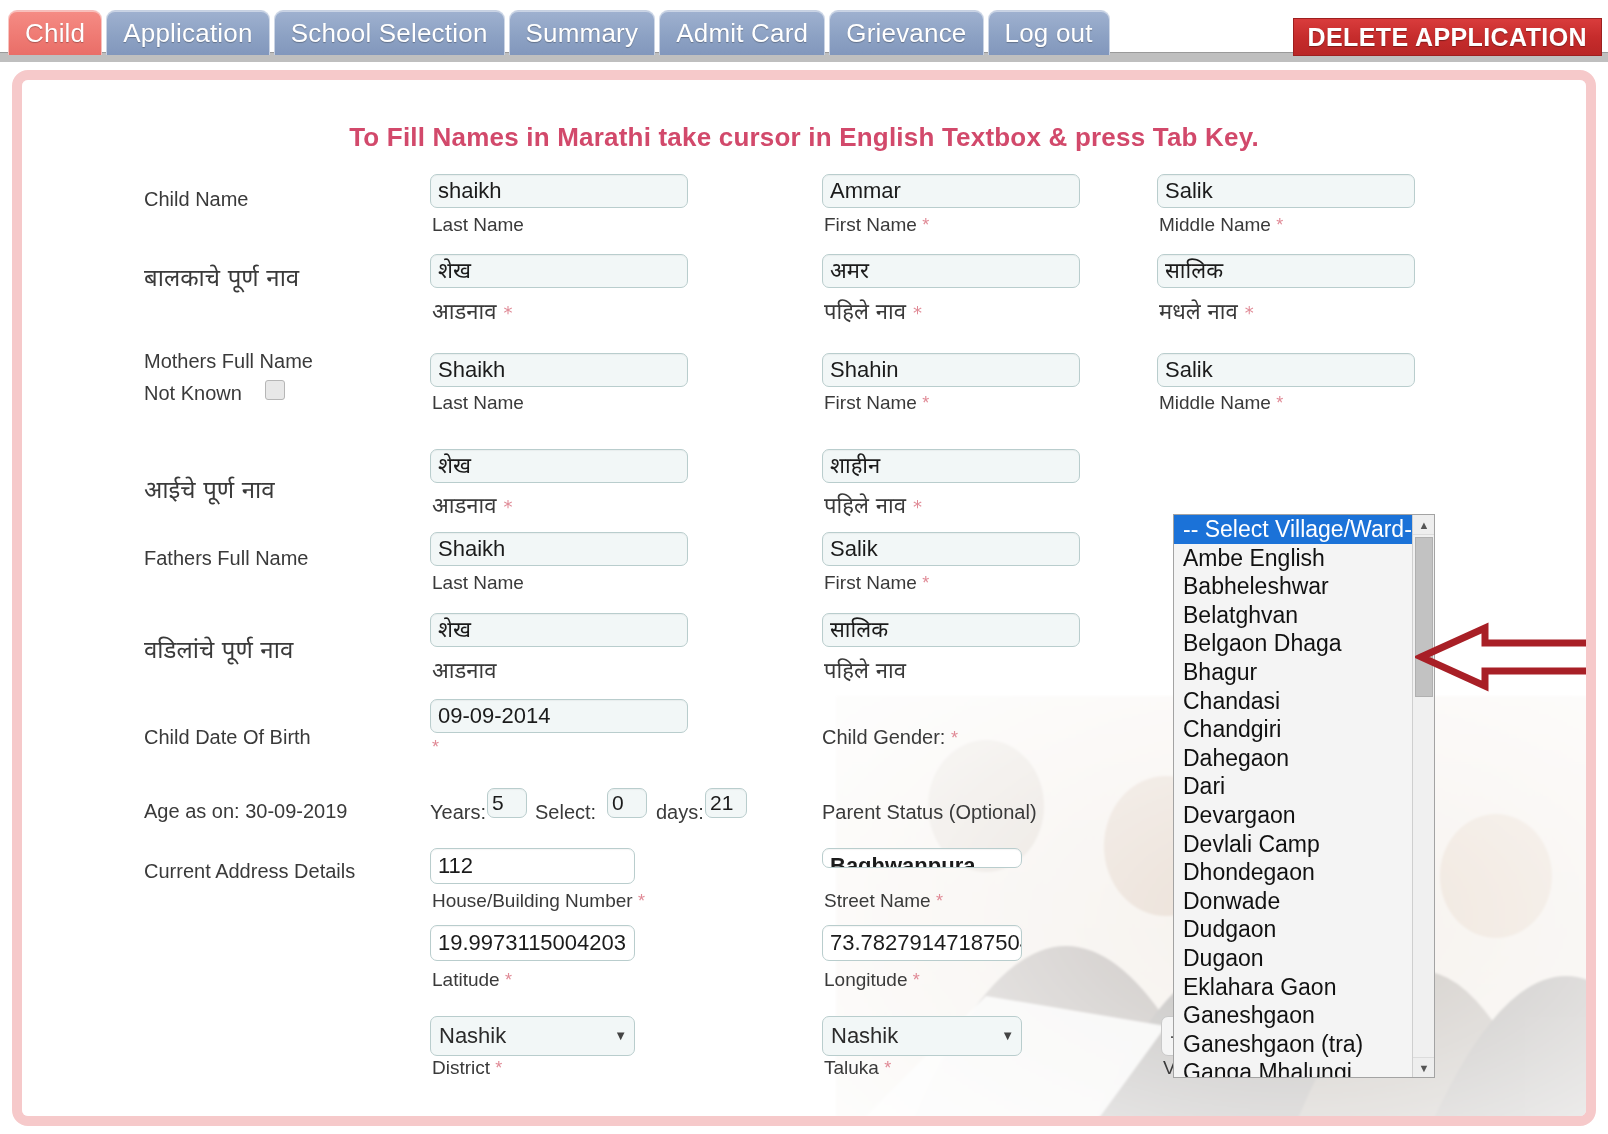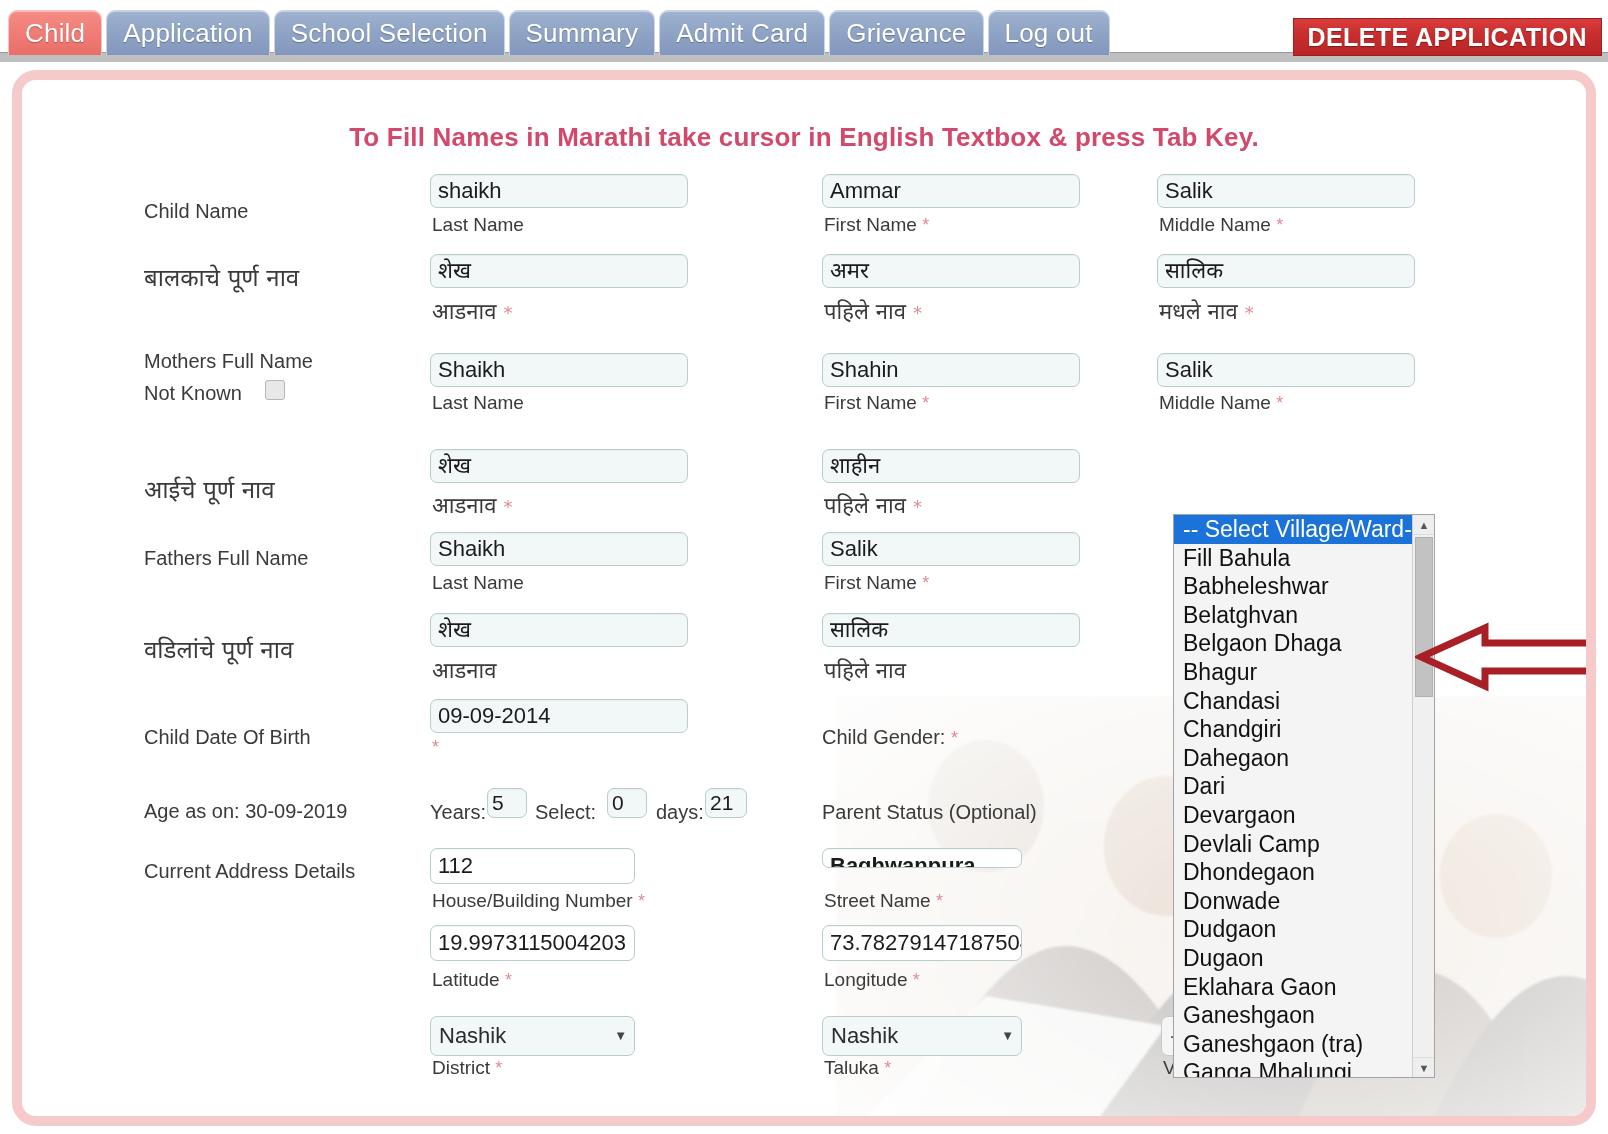--- a/index.html
+++ b/index.html
@@ -75,21 +75,21 @@
     z-index: 5;
   }
 
   
   .panel {
     position: absolute;
     left: 12px; top: 70px;
     width: 1584px; height: 1056px;
     background: #ffffff;
     border: 10px solid #f6c9ca;
-    border-radius: 24px;
+    border-radius: 16px;
     box-shadow: 0 0 0 1px #f3dcdc inset;
     overflow: hidden;
   }
   .panel-inner {
     position: relative;
     width: 100%; height: 100%;
     background: #ffffff;
     overflow: hidden;
   }
 
@@ -321,21 +321,21 @@
             <polygon points="20,430 150,300 330,330 250,440" fill="#f7f7f5"></polygon>
           </g>
           <rect x="0" y="0" width="760" height="440" fill="url(#fade)"></rect>
         </svg>
       </div>
 
       <div class="form-title">To Fill Names in Marathi take cursor in English Textbox &amp; press Tab Key.</div>
 
       <div class="form">
 
-        <div class="lbl" style="left:122px; top:108px;margin-top:12px;">Child Name</div>
+        <div class="lbl" style="left:122px; top:108px;">Child Name</div>
 
         <div class="tb" style="left:408px; top:94px; width:258px;">shaikh</div>
         <div class="sub" style="left:410px; top:134px;">Last Name</div>
 
         <div class="tb" style="left:800px; top:94px; width:258px;">Ammar</div>
         <div class="sub" style="left:802px; top:134px;"><span>First Name</span> <span class="req">*</span></div>
 
         <div class="tb" style="left:1135px; top:94px; width:258px;">Salik</div>
         <div class="sub" style="left:1137px; top:134px;"><span>Middle Name</span> <span class="req">*</span></div>
 
@@ -436,21 +436,21 @@
         <div class="sel ghost" style="left:1139px; top:936px; width:262px;">
           <span>-- Select Village/Ward--</span>
           <span class="caret">▼</span>
         </div>
         <div class="sub" style="left:1141px; top:977px;"><span>Village/At</span> <span class="req">*</span></div>
 
       </div>
 
       <div class="listbox">
         <div class="opt selected">-- Select Village/Ward--</div>
-        <div class="opt">Fill Bahula</div>
+        <div class="opt">Ambe English</div>
         <div class="opt">Babheleshwar</div>
         <div class="opt">Belatghvan</div>
         <div class="opt">Belgaon Dhaga</div>
         <div class="opt">Bhagur</div>
         <div class="opt">Chandasi</div>
         <div class="opt">Chandgiri</div>
         <div class="opt">Dahegaon</div>
         <div class="opt">Dari</div>
         <div class="opt">Devargaon</div>
         <div class="opt">Devlali Camp</div>

